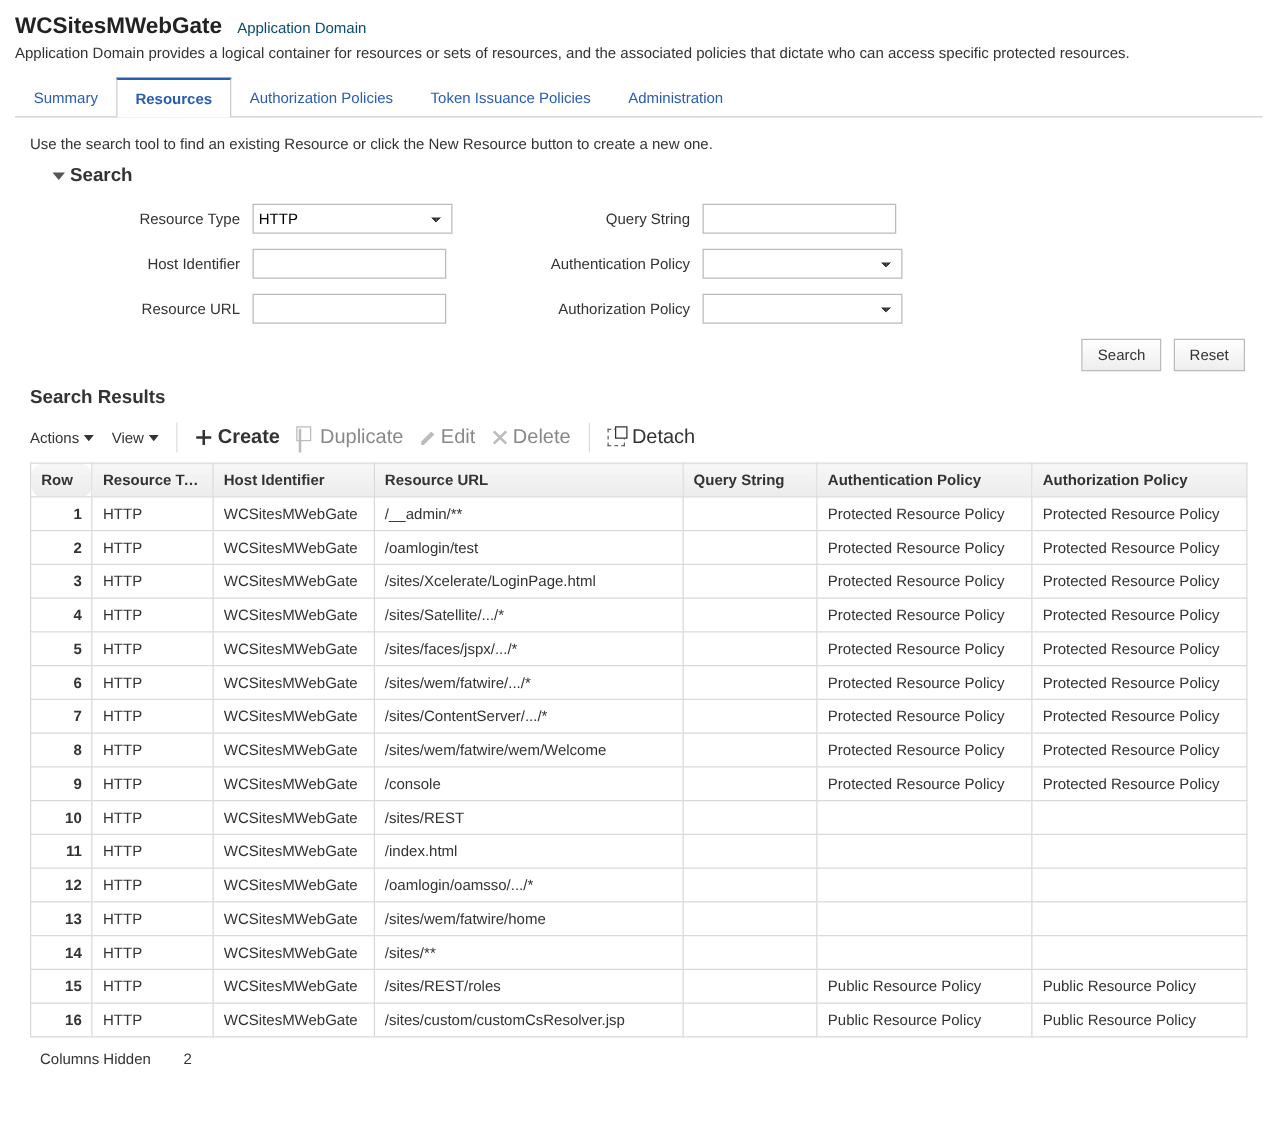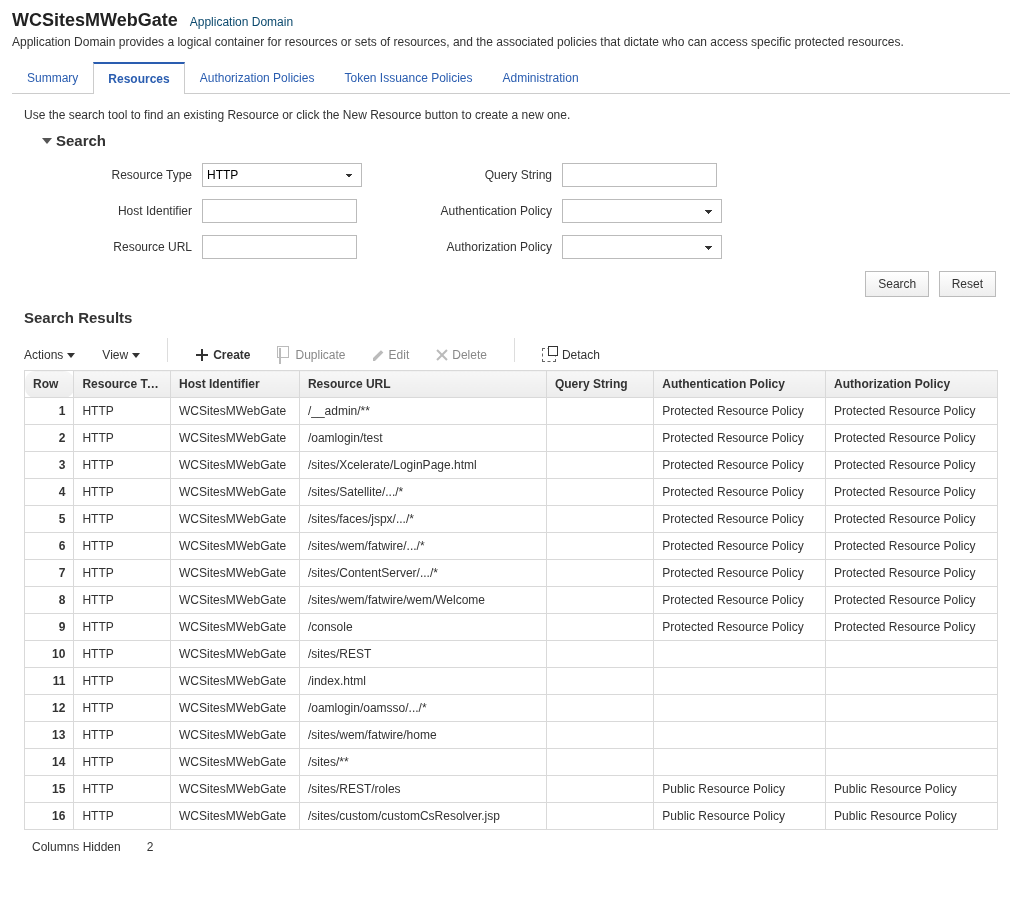--- a/index.html
+++ b/index.html
@@ -19,25 +19,25 @@
   .search-title { font-size: 15px; font-weight: bold; }
   .search-grid { display: grid; grid-template-columns: 140px 180px 180px 180px; row-gap: 12px; column-gap: 0; align-items: center; margin-top: 14px; margin-left: 30px; }
   .flabel { text-align: right; padding-right: 10px; color: #333; font-size:12px; }
   input[type=text], select { height: 24px; border: 1px solid #bbb; font-size: 12px; padding: 2px 4px; background:#fff; }
   input[type=text] { width: 155px; }
   select { width: 160px; }
   .select-ro { appearance: none; -webkit-appearance: none; background-image: linear-gradient(45deg, transparent 50%, #333 50%), linear-gradient(135deg, #333 50%, transparent 50%); background-position: calc(100% - 12px) 10px, calc(100% - 8px) 10px; background-size: 4px 4px, 4px 4px; background-repeat: no-repeat; }
   .button-row { text-align: right; padding: 6px 14px 2px 0; }
   .btn { display:inline-block; border:1px solid #bbb; background: linear-gradient(#fff,#eee); padding: 5px 12px; font-size:12px; cursor:pointer; margin-left:6px; }
   .results-title { font-size: 15px; font-weight: bold; margin: 10px 0 8px 12px; }
-  .toolbar { display:flex; align-items:flex-end; gap: 27px; padding: 4px 12px 8px; }
+  .toolbar { display:flex; align-items:center; gap: 14px; padding: 4px 12px 8px; }
   .toolbar-split { height: 24px; border-left: 1px solid #ddd; }
   .menu-item { display:flex; align-items:center; gap:4px; font-size:12px; cursor:pointer; }
   .menu-item .vtri { width:0;height:0;border-left:4px solid transparent;border-right:4px solid transparent;border-top:5px solid #333; }
-  .tb-btn { display:flex; align-items:center; gap:4px; font-size:12px; color:#888; cursor:pointer; }
+  .tb-btn { display:flex; align-items:center; gap:4px; font-size:16px; color:#888; cursor:pointer; }
   .tb-btn.active { color:#333; }
   .tb-icon { width:14px;height:14px;display:inline-block; }
   .plus { position:relative; }
   .plus::before,.plus::after{content:"";position:absolute;background:#888;}
   .plus::before{left:6px;top:1px;width:2px;height:12px;}
   .plus::after{top:6px;left:1px;width:12px;height:2px;}
   .tb-btn.active .plus::before,.tb-btn.active .plus::after{background:#333;}
   .dup { border:1px solid #bbb; width:10px;height:10px; position:relative; top:1px;left:1px; }
   .dup::after{content:"";position:absolute;border:1px solid #bbb;width:10px;height:10px;left:-3px;top:-3px;}
   .pencil{width:12px;height:12px;background:#bbb;clip-path: polygon(0 80%, 70% 10%, 90% 30%, 20% 100%, 0 100%);}  

